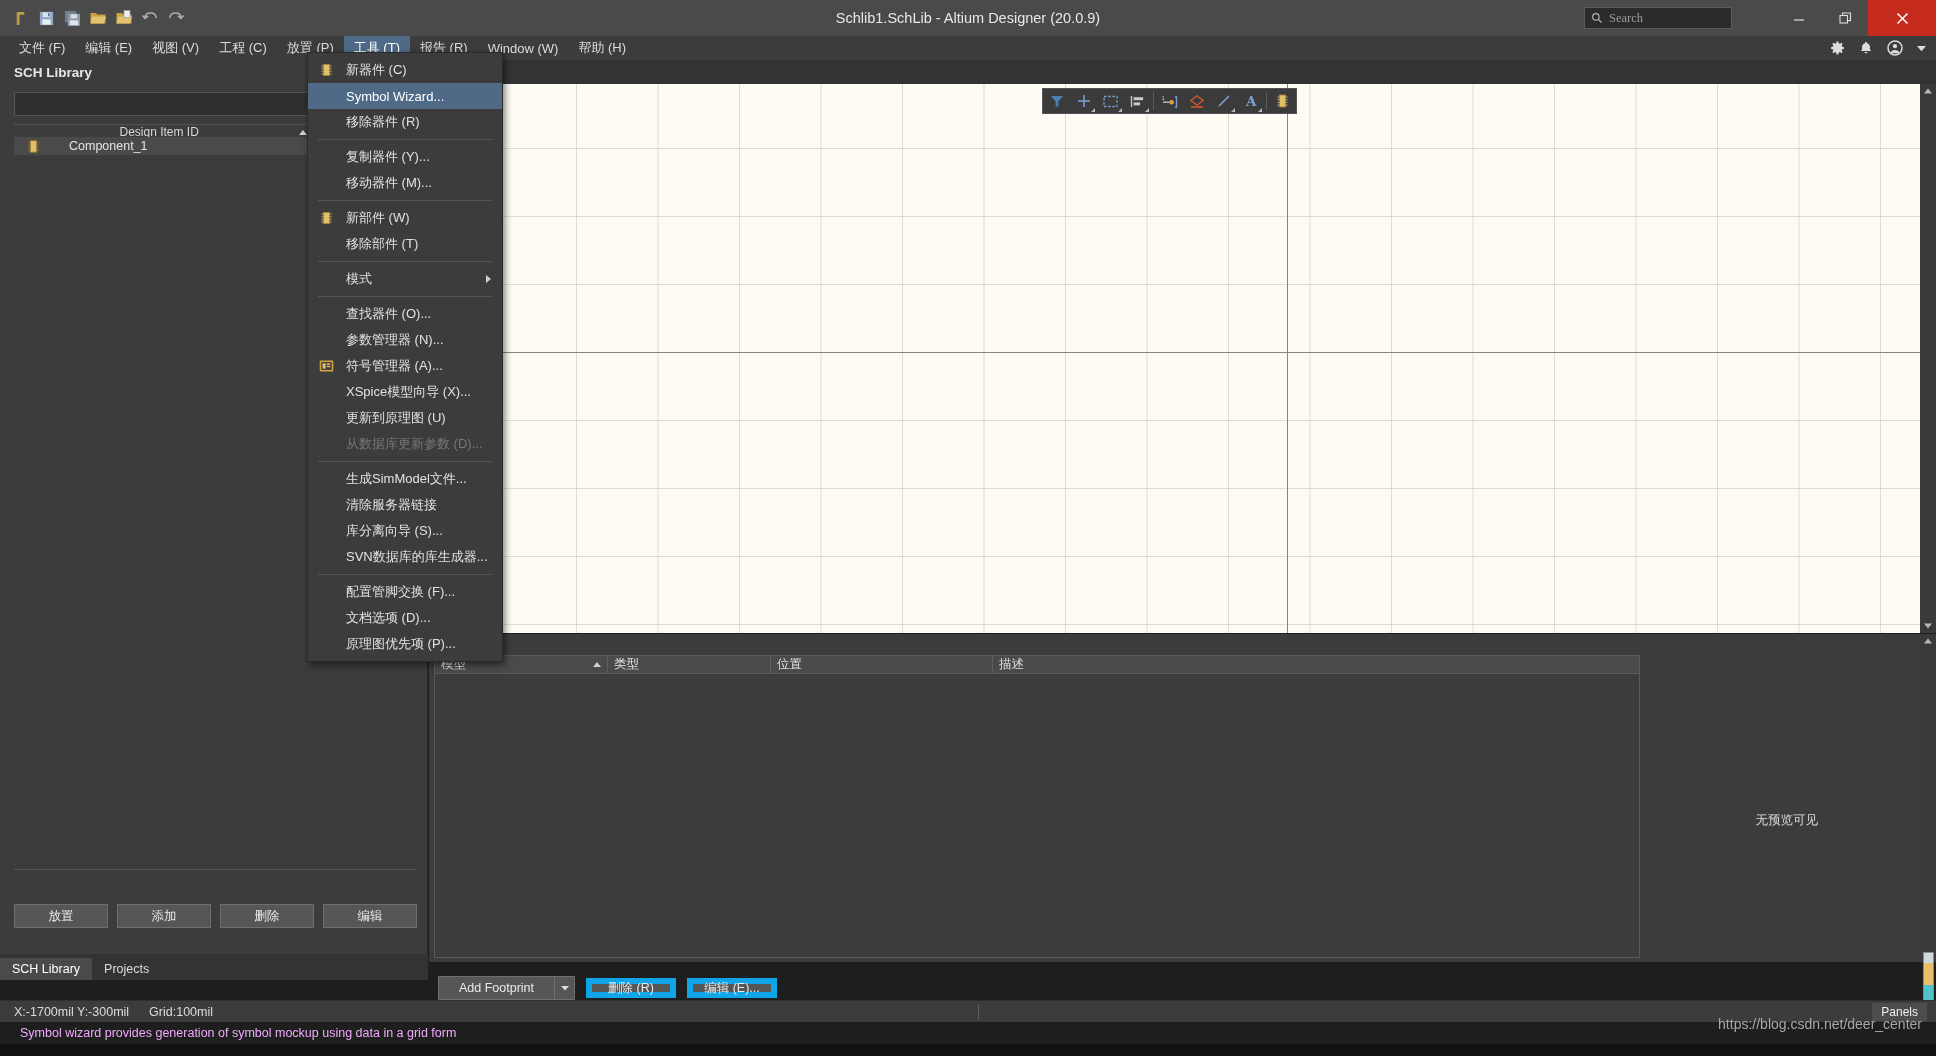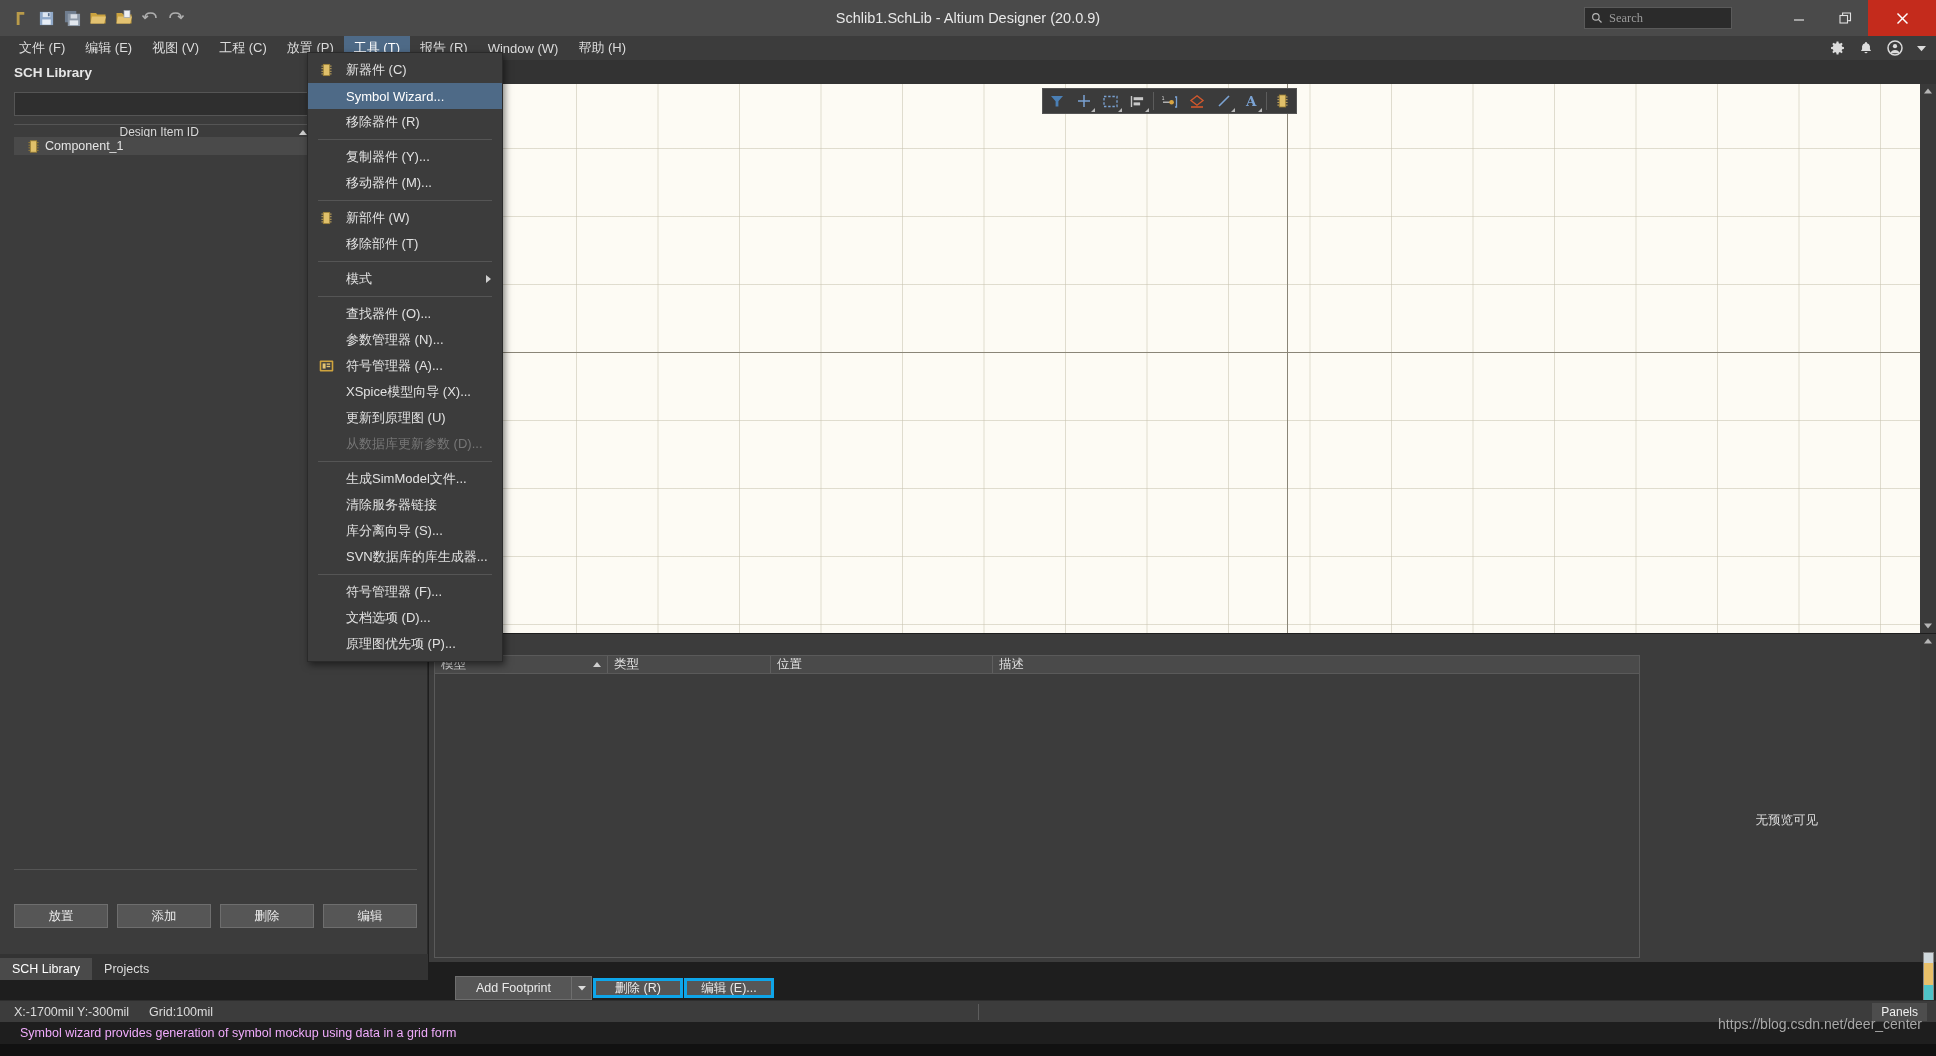--- a/index.html
+++ b/index.html
@@ -97,21 +97,21 @@
   .sort-arrow {
     position: absolute; right: 8px; top: 5px;
     width: 0; height: 0; border-left: 4px solid transparent;
     border-right: 4px solid transparent; border-bottom: 5px solid #cfcfcf;
   }
   .lp-row {
     margin: 0 10px 0 14px; height: 18px;
     display: flex; align-items: center; gap: 6px;
     padding-left: 14px; background: #4a4a4a;
   }
-  .lp-row .lbl { font-size: 12.5px; color: #e4e4e4; }
+  .lp-row .lbl { font-size: 12.5px; color: #e4e4e4; margin-left: 24px; }
   .lp-listbody {
     position: absolute; left: 14px; right: 10px; top: 77px; bottom: 110px;
     background: #3c3c3c; border-bottom: 1px solid #555;
   }
   .lp-buttons {
     position: absolute; left: 14px; right: 10px; bottom: 52px;
     display: flex; gap: 9px;
   }
   .btn {
     flex: 1; height: 24px; background: #565656;
@@ -202,36 +202,36 @@
   }
   .mp-th.w1 { width: 173px; }
   .mp-th.w2 { width: 163px; }
   .mp-th.w3 { width: 222px; }
   .mp-th.w4 { flex: 1; border-right: none; }
   .mp-body {
     position: absolute; left: 5px; right: 280px; top: 22px; bottom: 4px;
     background: #3c3c3c; border: 1px solid #5a5a5a; border-top: none;
   }
   .mp-buttons {
-    position: absolute; left: 455px; top: 976px;
-    display: flex; align-items: center; gap: 1px;
+    position: absolute; left: 438px; top: 976px;
+    display: flex; align-items: center; gap: 11px;
   }
   .btn-split {
     display: flex; height: 24px; border: 1px solid #6e6e6e; background: #565656;
   }
   .btn-split .main {
     width: 115px; display: flex; align-items: center; justify-content: center;
     font-size: 12.5px; color: #eaeaea;
   }
   .btn-split .arrow {
     width: 20px; border-left: 1px solid #6e6e6e;
     display: flex; align-items: center; justify-content: center;
   }
   .btn-wide {
-    height: 20px; width: 90px; background: #565656; border: 3px solid #0ea5e9;
+    height: 20px; width: 90px; background: #565656; border: 6px solid #0ea5e9;
     display: flex; align-items: center; justify-content: center;
     font-size: 12.5px; color: #eaeaea;
   }
   .nopreview {
     position: absolute; right: 118px; top: 812px;
     font-size: 12.5px; color: #dcdcdc;
   }
 
   
   .vscroll-canvas {
@@ -737,21 +737,21 @@
     <div class="dd-item">
       <span>库分离向导 (S)...</span>
     </div>
     <div class="dd-item">
       <span>SVN数据库的库生成器...</span>
     </div>
 
     <div class="dd-sep"></div>
 
     <div class="dd-item">
-      <span>符号管理器 (F)...</span>
+      <span>配置管脚交换 (F)...</span>
     </div>
     <div class="dd-item">
       <span>文档选项 (D)...</span>
     </div>
     <div class="dd-item">
       <span>原理图优先项 (P)...</span>
     </div>
 
   </div>
 

